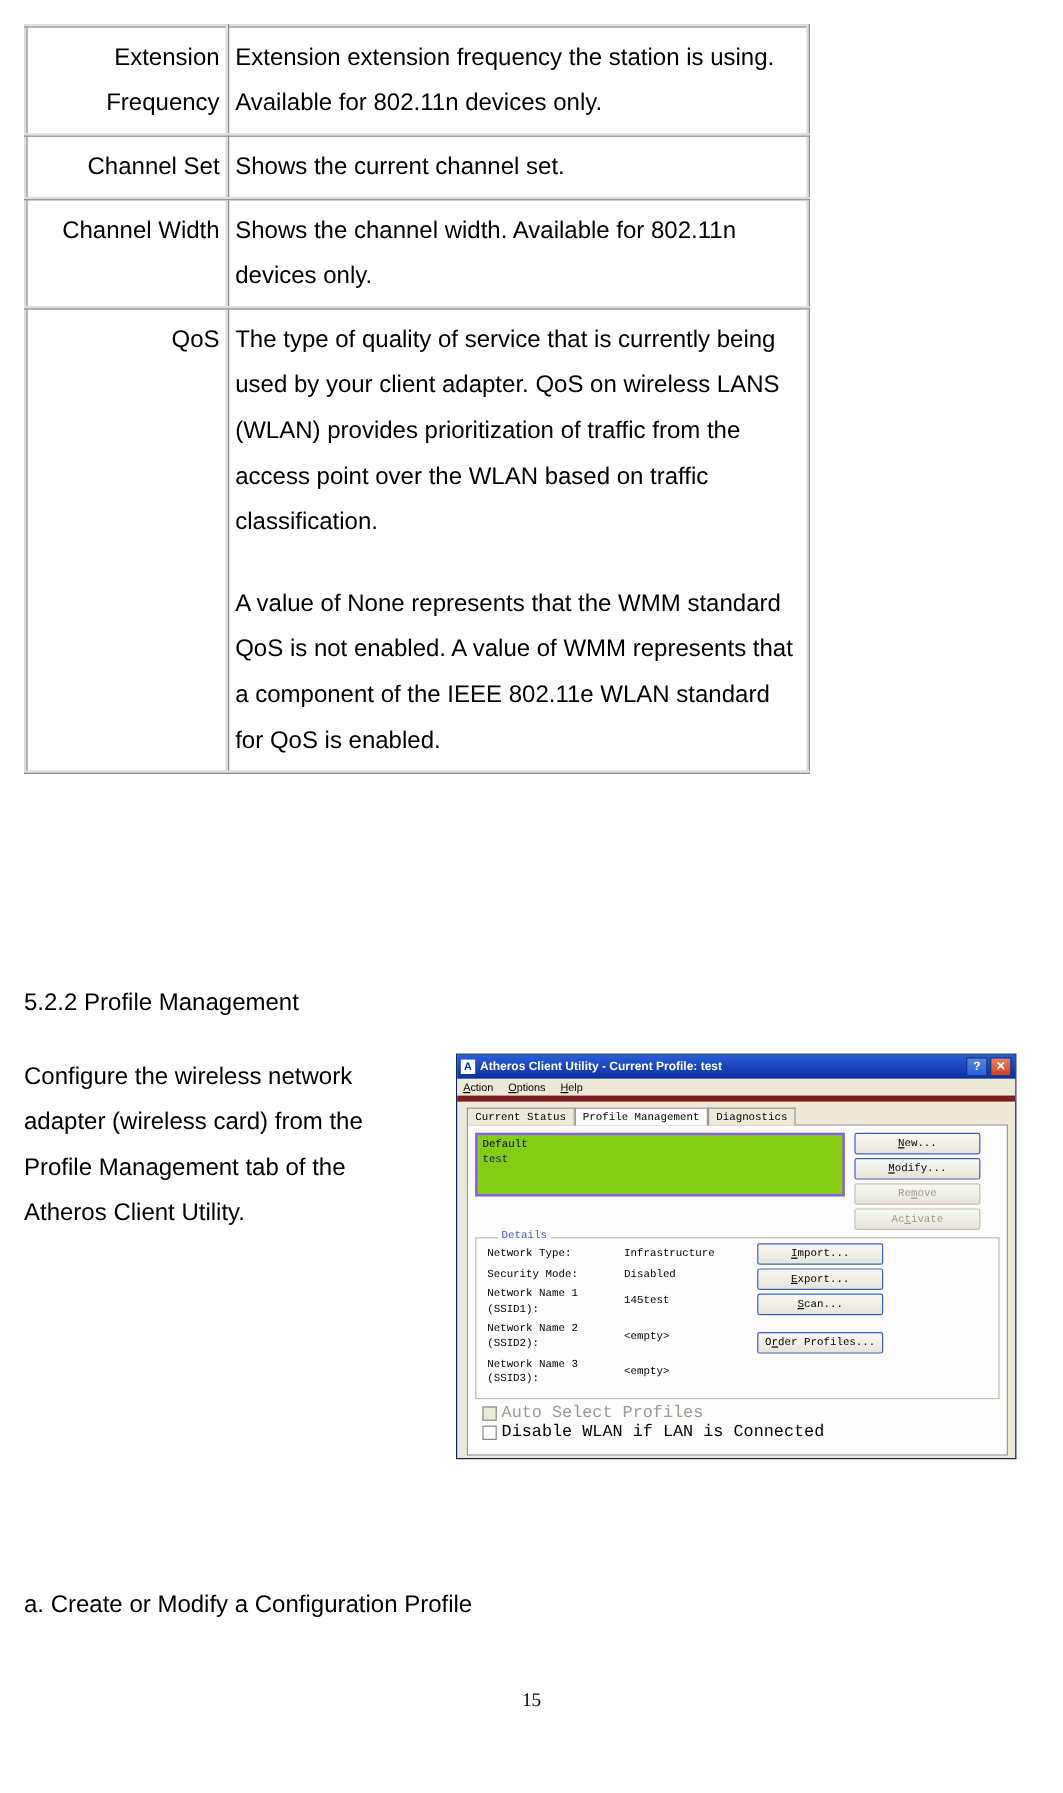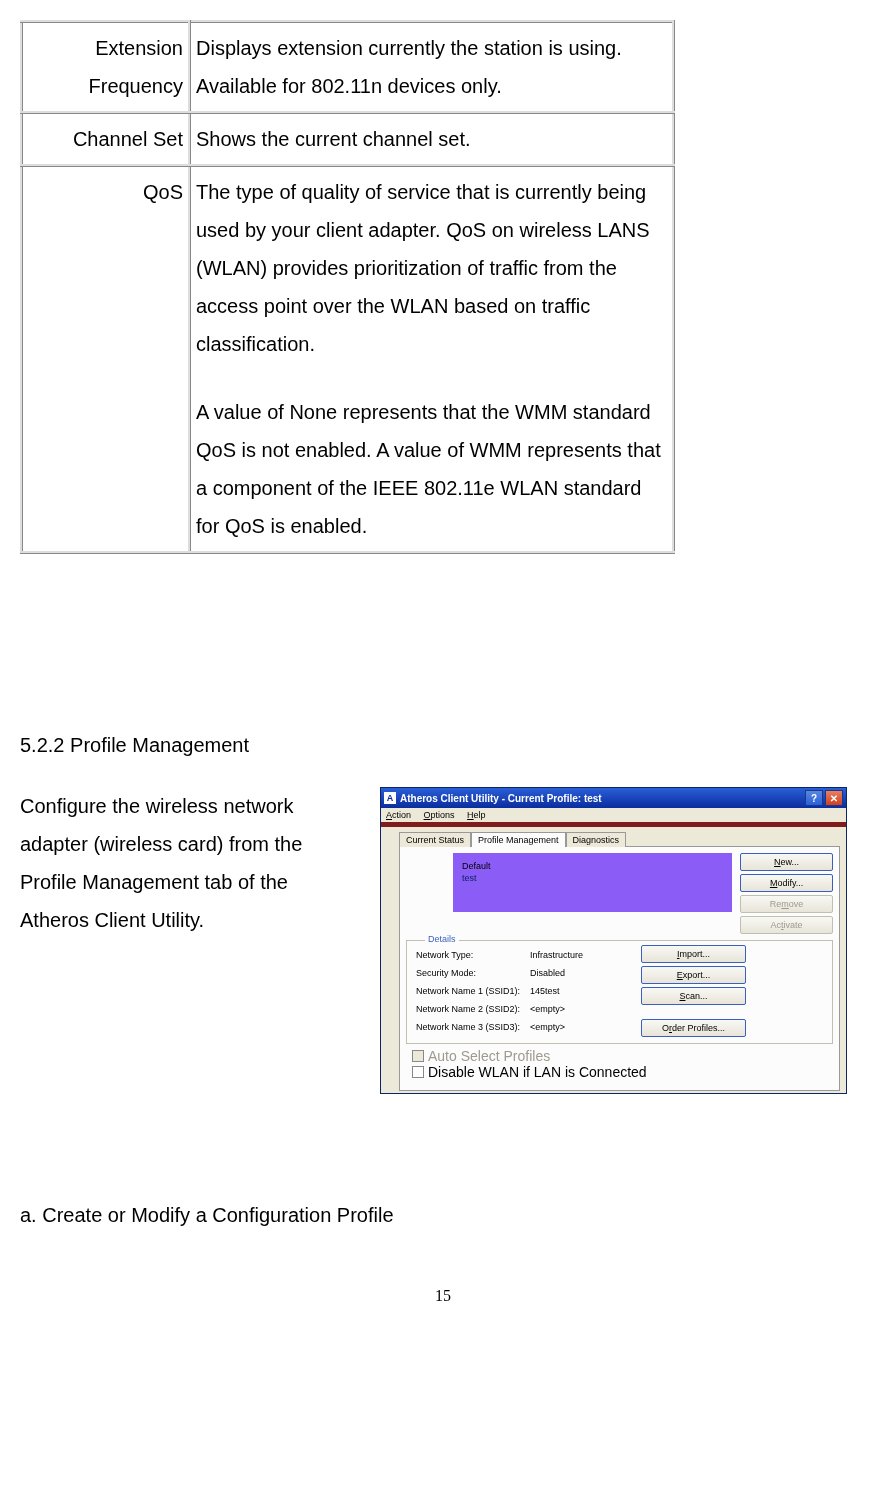--- a/index.html
+++ b/index.html
@@ -101,21 +101,22 @@
       font-size: 9px;
       border-bottom: 5px solid #7f1d1d;
     }
     .menu-item {
       margin-right: 10px;
     }
     .underline {
       text-decoration: underline;
     }
     .tabs-area {
-      padding: 5px 6px 2px 18px;
+      padding: 5px 6px 2px 8px;
+      font-family: Liberation Mono, monospace;
     }
     .tab-row {
       display: flex;
       font-size: 9px;
     }
     .tab {
       padding: 2px 6px;
       border: 1px solid #999;
       background: #ece9d8;
       border-bottom: none;
@@ -127,27 +128,26 @@
       background: #fcfcfc;
       border: 1px solid #999;
       padding: 6px;
       margin-top: -1px;
     }
     .profile-area {
       display: flex;
       gap: 8px;
     }
     .profile-list {
-      border: 5px solid #8b5cf6;
-      background: #8b5cf6;
+      border: 2px solid #8b5cf6;
+      background: #84cc16;
       width: 300px;
       height: 45px;
       padding: 2px;
       font-size: 9px;
-      margin-left: 47px;
     }
     .profile-item {
       padding: 1px 2px;
     }
     .profile-item.selected {
       color: #0a2663;
     }
     .button-column {
       display: flex;
       flex-direction: column;
@@ -234,25 +234,29 @@
       height: 1.5em;
     }
   </style>
 </head>
 <body>
 
 <table class="main-table">
   <tbody>
   <tr>
     <td>Extension Frequency</td>
-    <td>Displays extension currently the station is using. Available for 802.11n devices only.</td>
+    <td>Extension extension frequency the station is using. Available for 802.11n devices only.</td>
   </tr>
   <tr>
     <td>Channel Set</td>
     <td>Shows the current channel set.</td>
+  </tr>
+  <tr>
+    <td>Channel Width</td>
+    <td>Shows the channel width. Available for 802.11n devices only.</td>
   </tr>
   <tr>
     <td>QoS</td>
     <td>
       <span>The type of quality of service that is currently being used by your client adapter. QoS on wireless LANS (WLAN) provides prioritization of traffic from the access point over the WLAN based on traffic classification.</span>
       <span class="qos-spacer"></span>
       <span>A value of None represents that the WMM standard QoS is not enabled. A value of WMM represents that a component of the IEEE 802.11e WLAN standard for QoS is enabled.</span>
     </td>
   </tr>
 </tbody>

